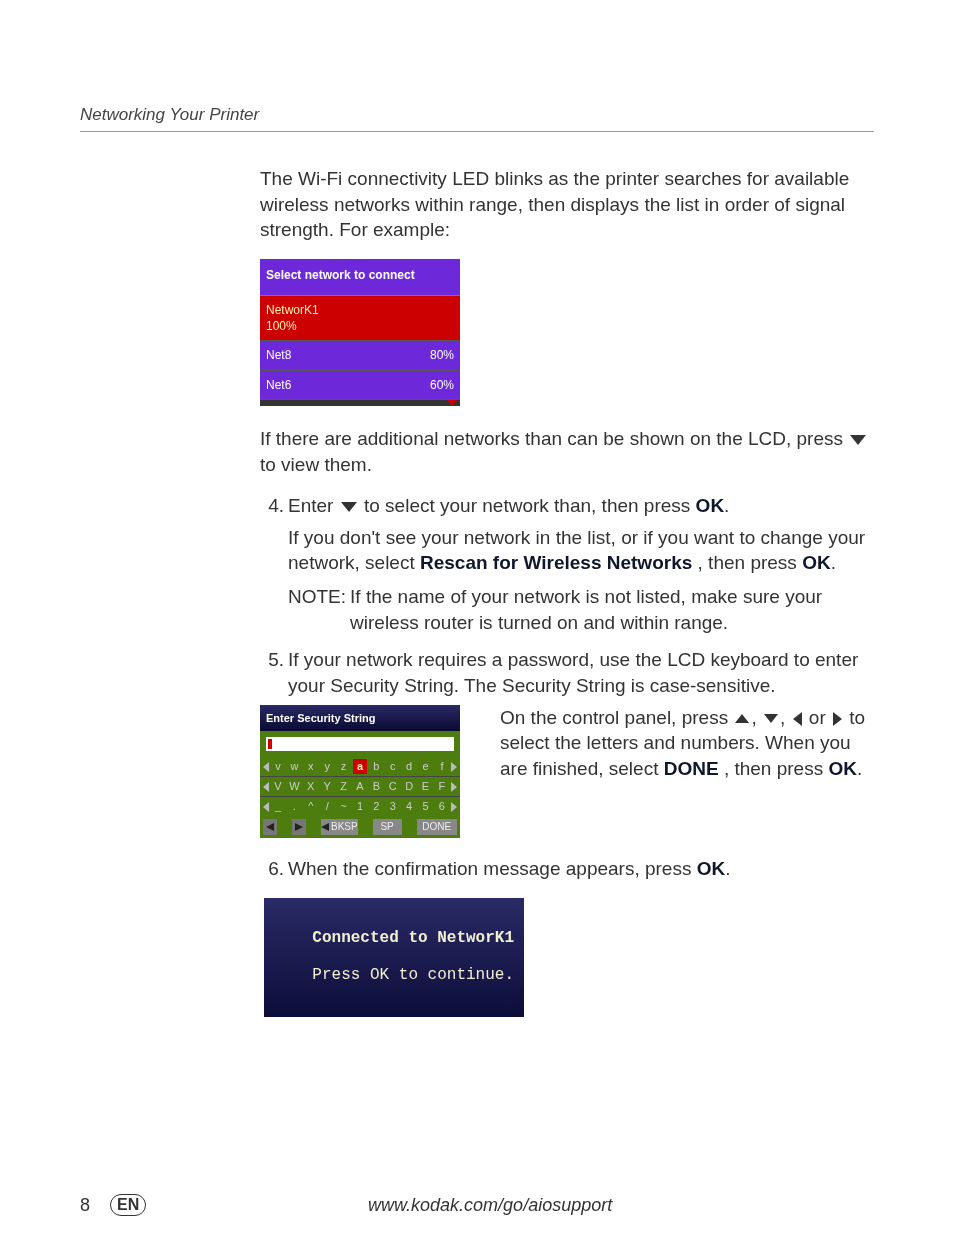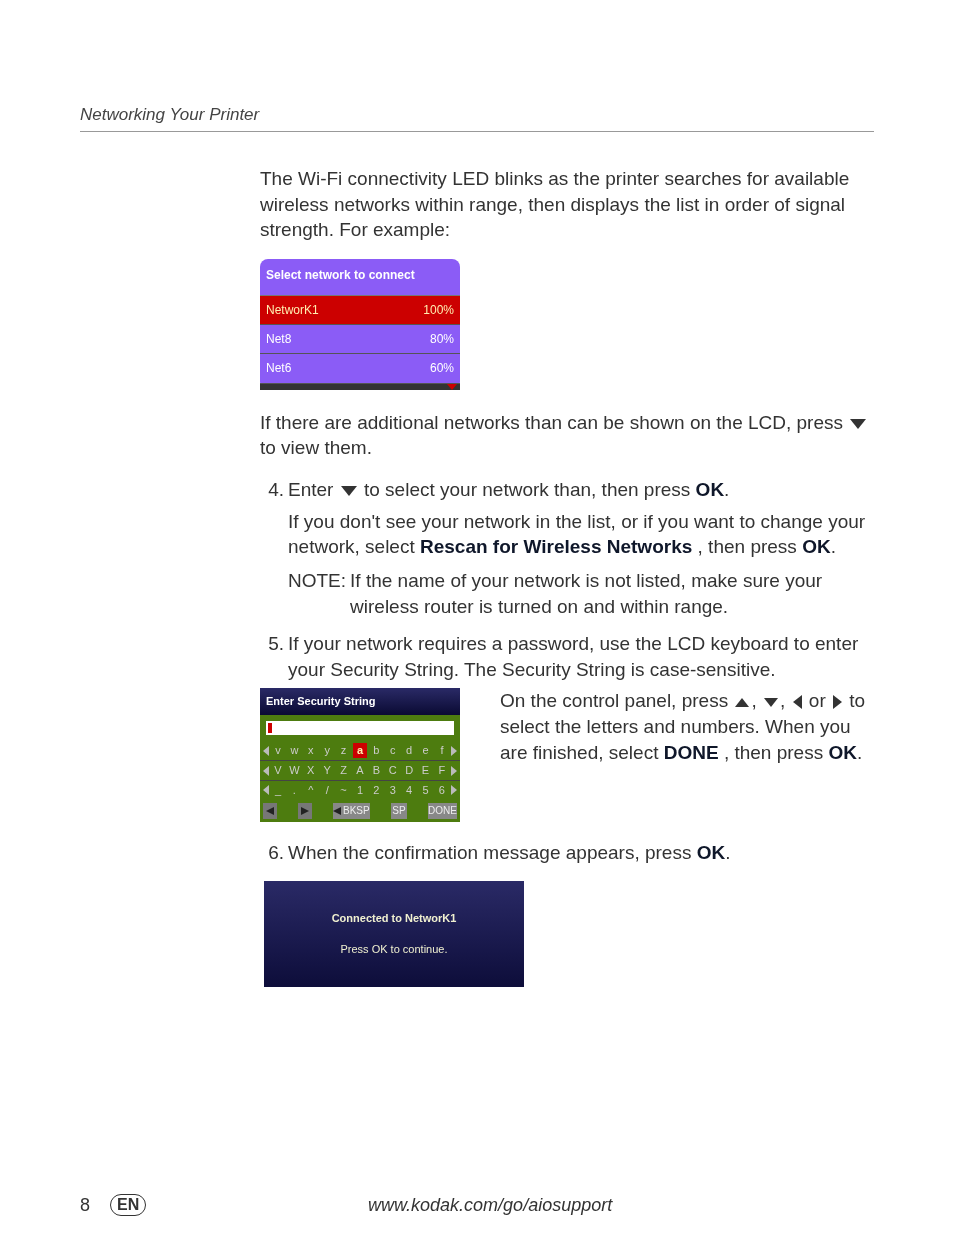--- a/index.html
+++ b/index.html
@@ -61,41 +61,41 @@
   .arrow {
     display: inline-block;
     vertical-align: middle;
     margin: 0 2px;
   }
   .arrow svg { display: block; }
 
   
   .lcd-netlist {
     width: 200px;
-    background: #8b5cf6;
+    background: #6d28d9;
     color: #fff;
     font-family: Arial, sans-serif;
     margin: 4px 0 20px 0;
     font-size: 12px;
-    border-radius: 8px;
   }
   .lcd-netlist .hdr {
     padding: 8px 6px 12px 6px;
     font-weight: bold;
     border-bottom: 1px solid #777;
   }
   .lcd-netlist .row {
     display: flex;
     justify-content: space-between;
     padding: 6px 6px;
     border-bottom: 1px solid #555;
   }
   .lcd-netlist .row.sel {
     background: #c00;
     color: #ffeeb0;
+    flex-direction: column;
   }
   .lcd-netlist .tail {
     height: 6px;
     background: #333;
     position: relative;
   }
   .lcd-netlist .tail::after {
     content: "";
     position: absolute;
     right: 3px;
@@ -174,21 +174,21 @@
     color: #ccc;
   }
   .lcd-kbd .cell.sel {
     background: #c00;
     color: #ffeeb0;
     font-weight: bold;
   }
   .lcd-kbd .fnrow {
     display: flex;
     padding: 3px;
-    gap: 21px;
+    gap: 15px;
     align-items: stretch;
   }
   .lcd-kbd .fncell {
     background: #888;
     color: #eee;
     font-size: 10px;
     display: flex;
     align-items: center;
     justify-content: center;
     height: 16px;
@@ -202,24 +202,24 @@
     font-size: 19px;
     line-height: 1.35;
   }
 
   
   .lcd-connected {
     width: 240px;
     margin-left: 4px;
     background: linear-gradient(#2a2a66, #0d0d3a);
     color: #f0f0d0;
-    font-family: Liberation Sans, sans-serif;
-    text-align: center;
+    font-family: Liberation Mono, monospace;
+    text-align: right;
     padding: 30px 10px;
-    font-size: 11px;
+    font-size: 16px;
   }
   .lcd-connected .l1 { margin-bottom: 16px; font-weight: bold; }
   .lcd-connected .l2 { }
 
   
   .footer {
     position: absolute;
     left: 80px;
     right: 80px;
     bottom: 60px;

